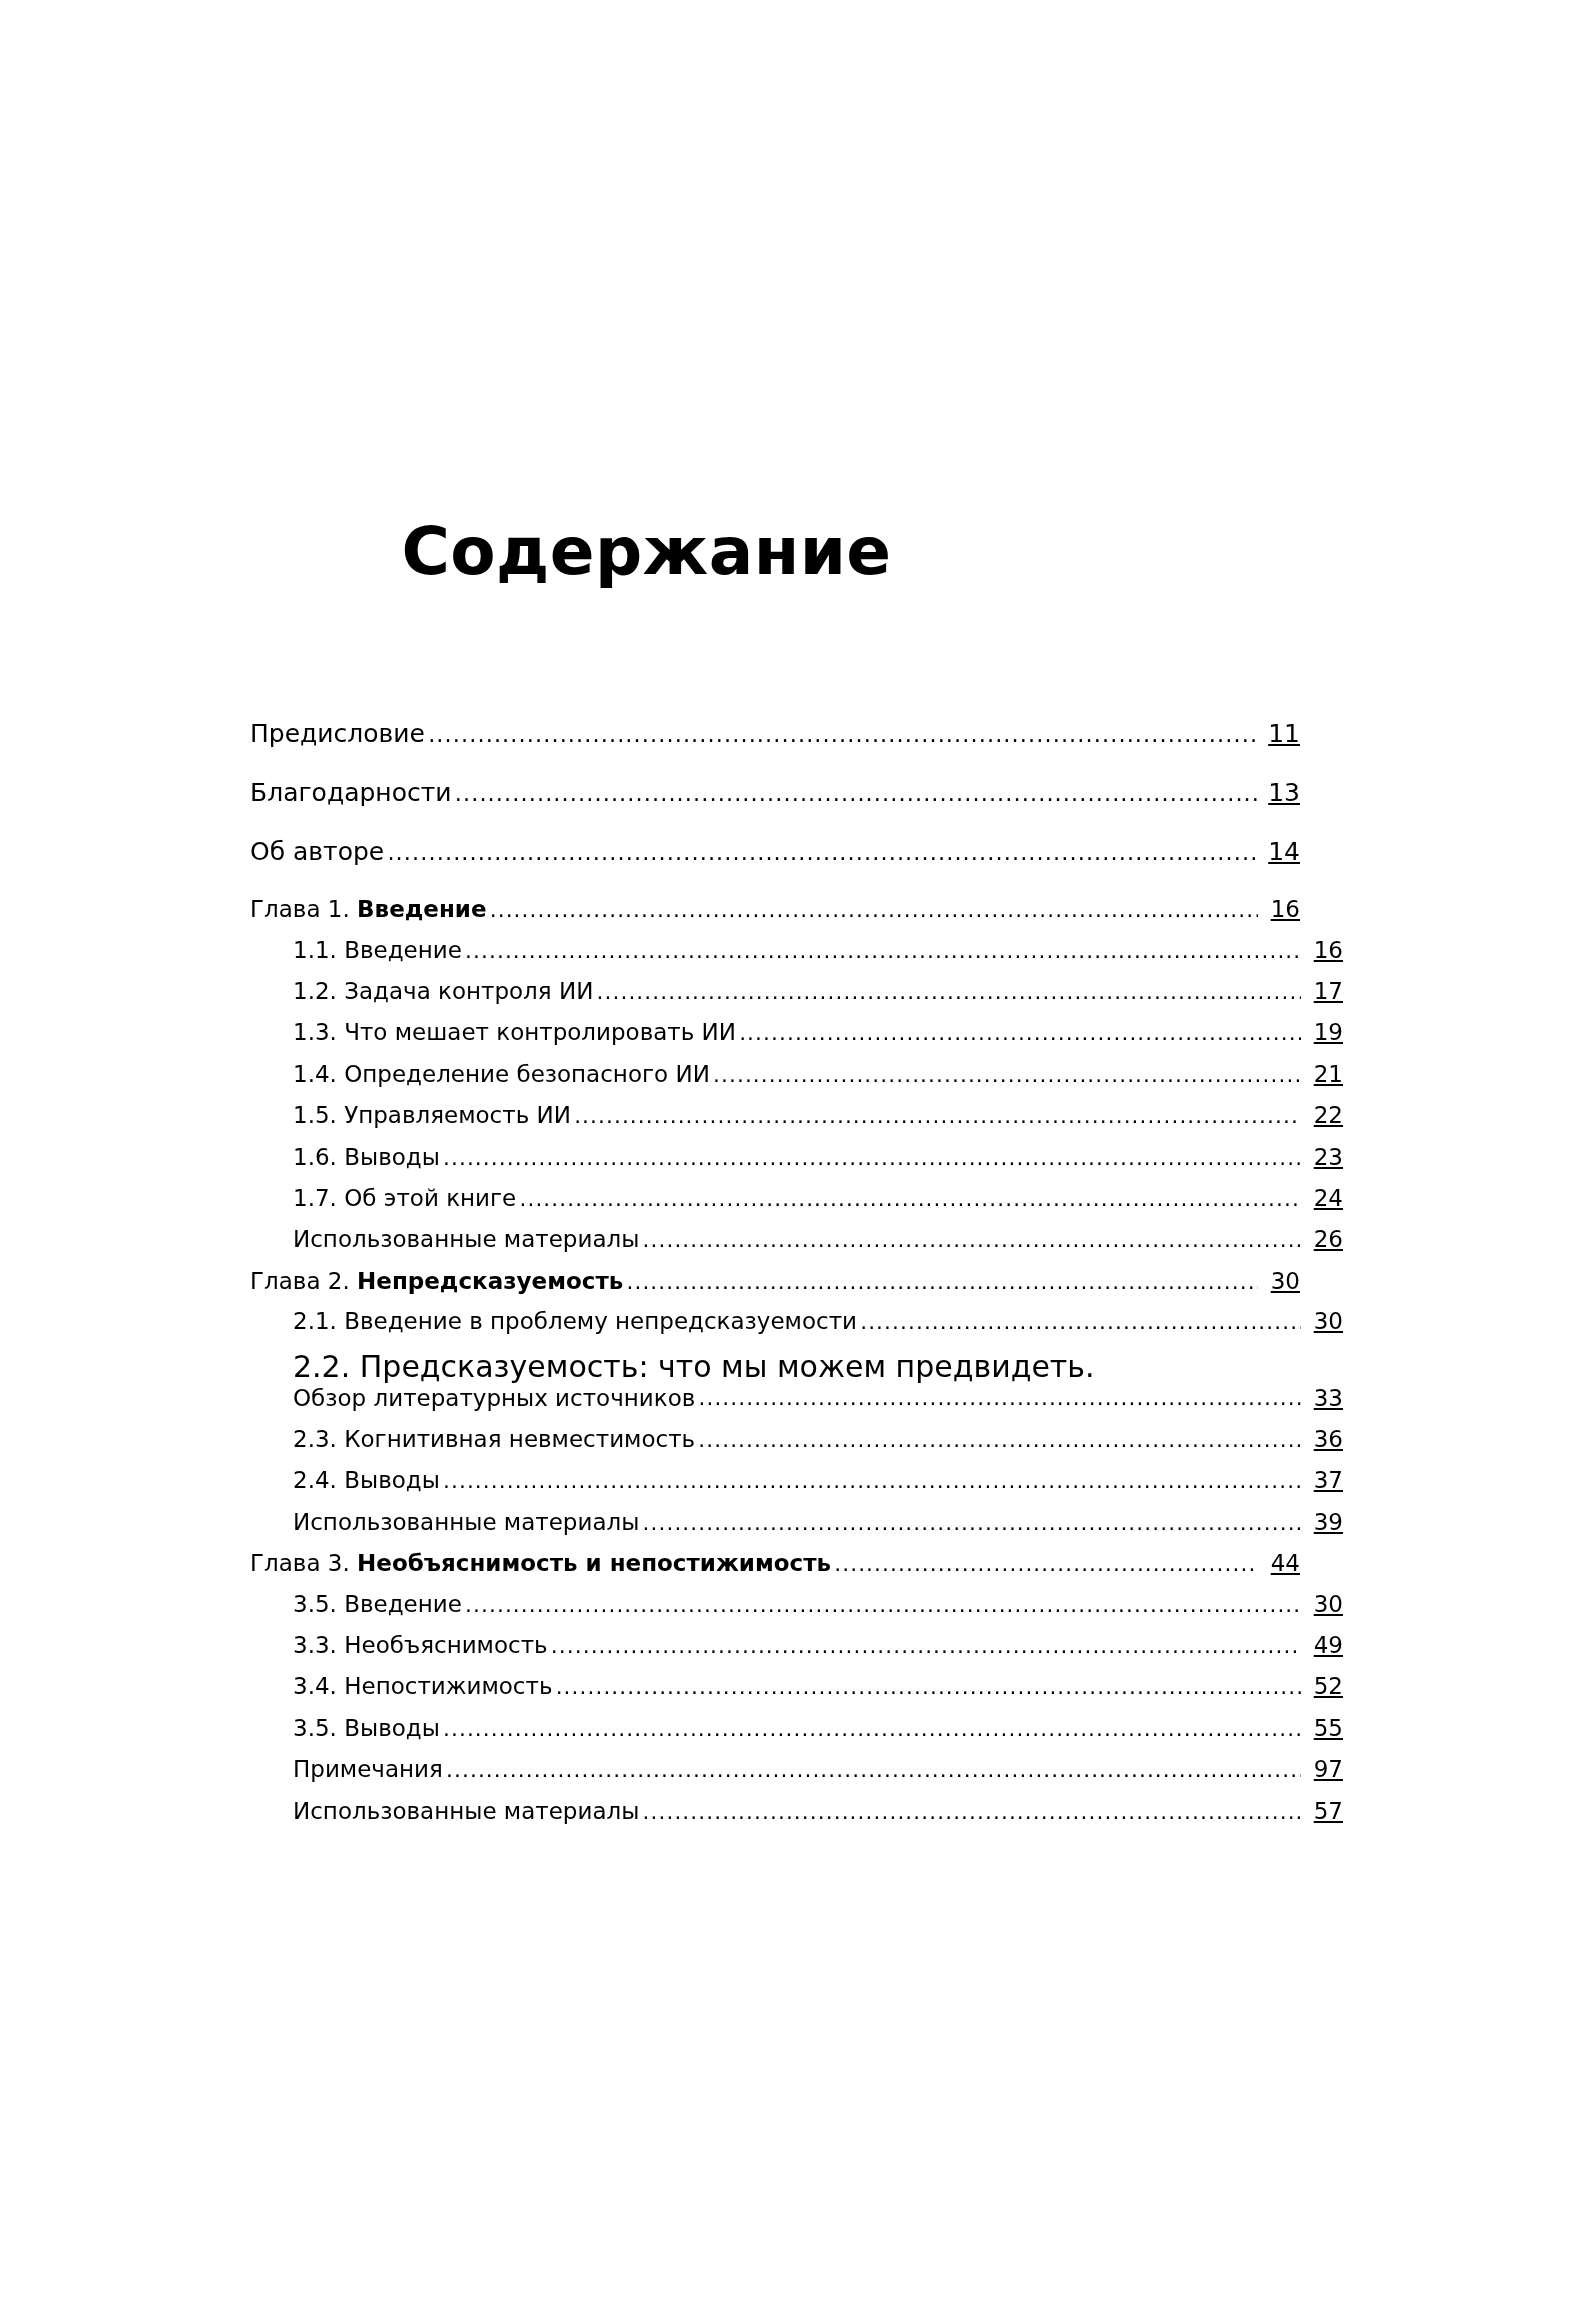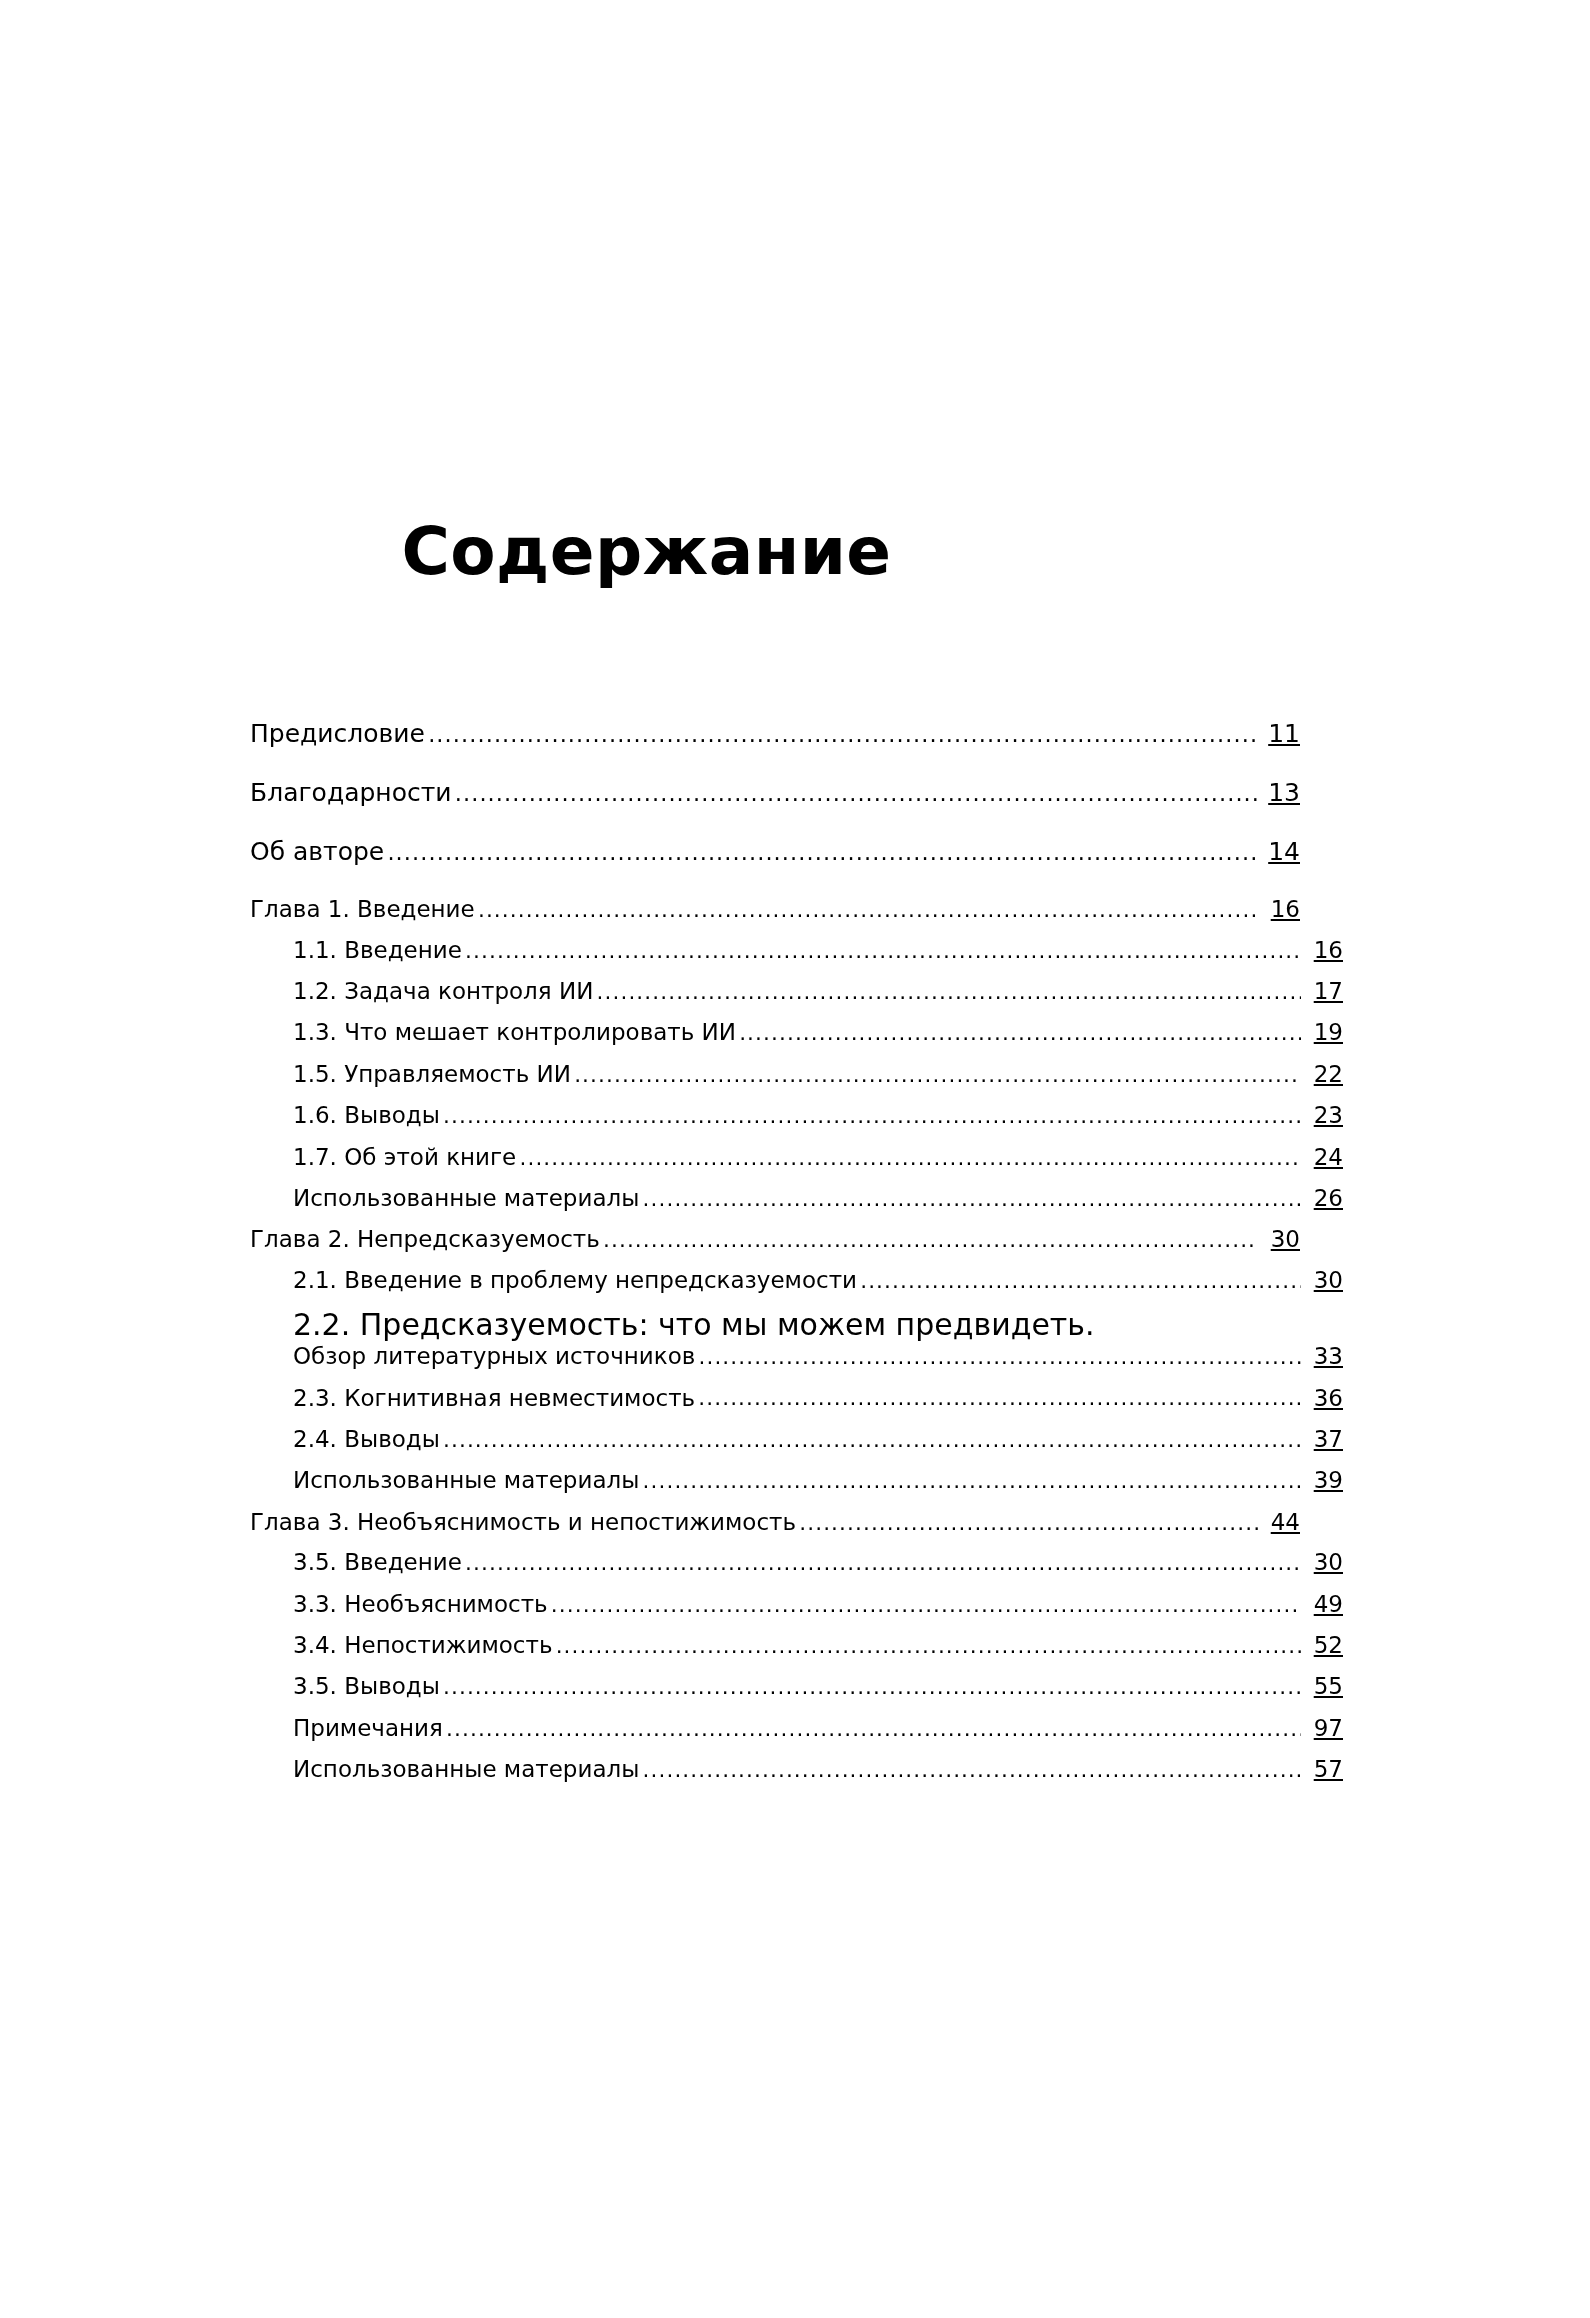--- a/index.html
+++ b/index.html
@@ -84,21 +84,21 @@
 
   .lvl-chapter {
     font-size: 23px;
     margin-top: 11.2px;
     margin-bottom: 17.6px;
   }
   .lvl-chapter .chapter-no {
     font-weight: normal;
   }
   .lvl-chapter .chapter-title {
-    font-weight: normal;
+    font-weight: bold;
   }
   .lvl-sub {
     font-size: 23px;
     padding-left: 43px;
     margin-bottom: 18.4px;
   }
   .lvl-sub-wrap {
     font-size: 30px;
     padding-left: 43px;
     margin-bottom: 4.8px;
@@ -147,20 +147,25 @@
         <span class="label">1.2. Задача контроля ИИ</span>
         <span class="dots"></span>
         <span class="page-num">17</span>
       </div>
       <div class="entry lvl-sub">
         <span class="label">1.3. Что мешает контролировать ИИ</span>
         <span class="dots"></span>
         <span class="page-num">19</span>
       </div>
       <div class="entry lvl-sub">
+        <span class="label">1.4. Определение безопасного ИИ</span>
+        <span class="dots"></span>
+        <span class="page-num">21</span>
+      </div>
+      <div class="entry lvl-sub">
         <span class="label">1.5. Управляемость ИИ</span>
         <span class="dots"></span>
         <span class="page-num">22</span>
       </div>
       <div class="entry lvl-sub">
         <span class="label">1.6. Выводы</span>
         <span class="dots"></span>
         <span class="page-num">23</span>
       </div>
       <div class="entry lvl-sub">

